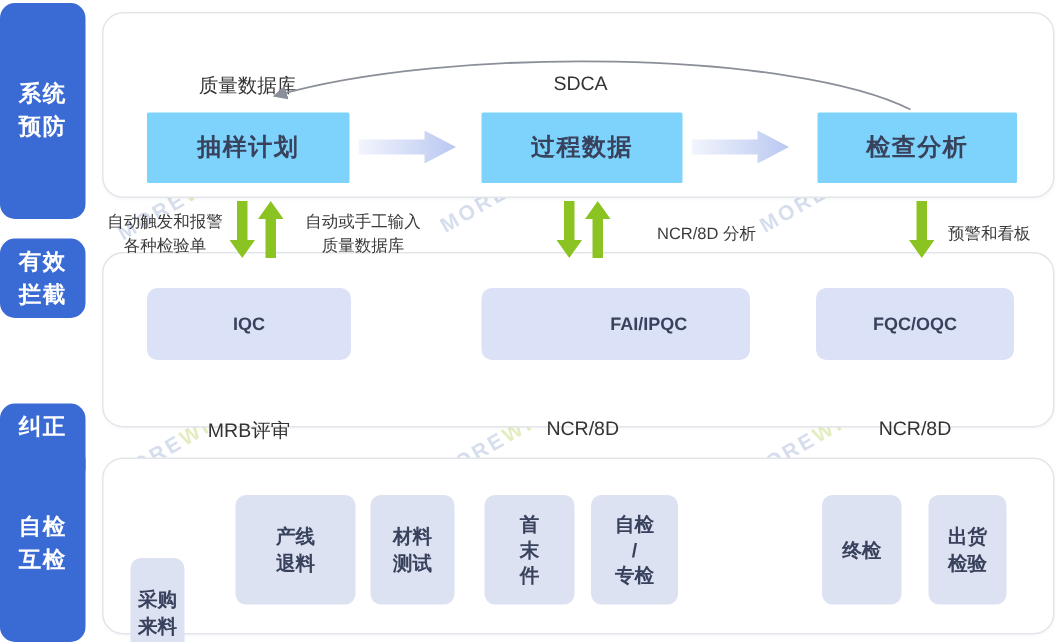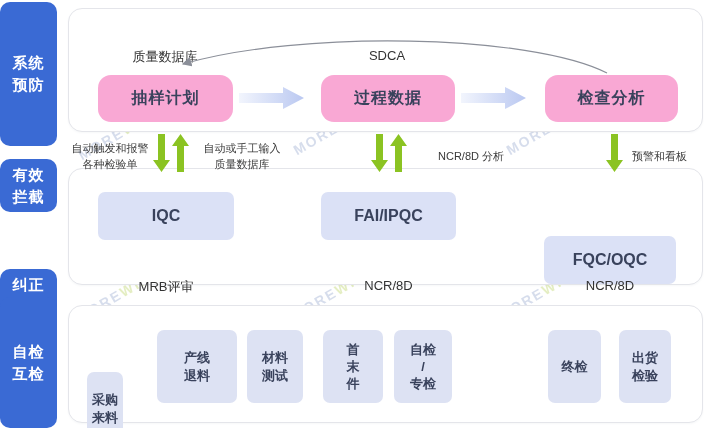--- a/index.html
+++ b/index.html
@@ -14,29 +14,29 @@
     font-size:15px;font-weight:600;line-height:22px;white-space:pre-line;letter-spacing:1px;
   }
   
   .card{
     position:absolute;left:68px;width:635px;background:#fff;
     border:1px solid #e4e5ea;border-radius:14px;box-sizing:border-box;
     box-shadow:0 1px 2px rgba(60,70,100,0.04);
   }
   
   .flowbox{
-    position:absolute;height:47px;background:#f9a8d4;border-radius:13px;
+    position:absolute;height:47px;background:#7dd3fc;border-radius:1px;
     display:flex;align-items:center;justify-content:center;
     font-size:16px;font-weight:700;color:#39425c;letter-spacing:1px;
   }
   
   .midbox{
     position:absolute;height:48px;background:#dbe1f6;border-radius:7px;
     display:flex;align-items:center;justify-content:center;
-    font-size:16px;font-weight:700;color:#39425c;
+    font-size:12px;font-weight:700;color:#39425c;
   }
   
   .smallbox{
     position:absolute;top:330px;height:73px;background:#dde2f3;border-radius:7px;
     display:flex;align-items:center;justify-content:center;text-align:center;
     font-size:13px;font-weight:700;color:#39425c;line-height:18px;white-space:pre-line;
   }
   .lbl{position:absolute;font-size:13px;color:#333;text-align:center;margin-top:27px;}
   .small-lbl{
     position:absolute;font-size:11px;color:#3a3a3a;text-align:center;
@@ -133,22 +133,22 @@
       <polygon points="8.5,0 17,12 12,12 12,38 5,38 5,12 0,12" fill="#8bc322"></polygon>
     </svg>
   <div class="small-lbl left" style="left:414px;top:148px;width:90px;padding-left:24px;">NCR/8D 分析</div>
 
   <svg class="abs" style="left:606px;top:134px;" width="17" height="38">
       <polygon points="5,0 12,0 12,26 17,26 8.5,38 0,26 5,26" fill="#8bc322"></polygon>
     </svg>
   <div class="small-lbl left" style="left:632px;top:148px;width:70px;">预警和看板</div>
 
   <div class="midbox" style="left:98px;top:192px;width:136px;">IQC</div>
-  <div class="midbox" style="left:321px;top:192px;width:135px;">FAI/IPQC</div>
-  <div class="midbox" style="left:544px;top:192px;width:132px;margin-top:44px;">FQC/OQC</div>
+  <div class="midbox" style="left:321px;top:192px;width:135px;padding-left:44px;">FAI/IPQC</div>
+  <div class="midbox" style="left:544px;top:192px;width:132px;">FQC/OQC</div>
 
   <div class="lbl" style="left:98px;top:251px;width:136px;">MRB评审</div>
   <div class="lbl" style="left:321px;top:251px;width:135px;">NCR/8D</div>
   <div class="lbl" style="left:544px;top:251px;width:132px;">NCR/8D</div>
 
   <div class="smallbox" style="left:87px;width:36px;margin-top:42px;">采购
 来料</div>
   <div class="smallbox" style="left:157px;width:80px;">产线
 退料</div>
   <div class="smallbox" style="left:227px;width:56px;margin-left:20px;">材料

